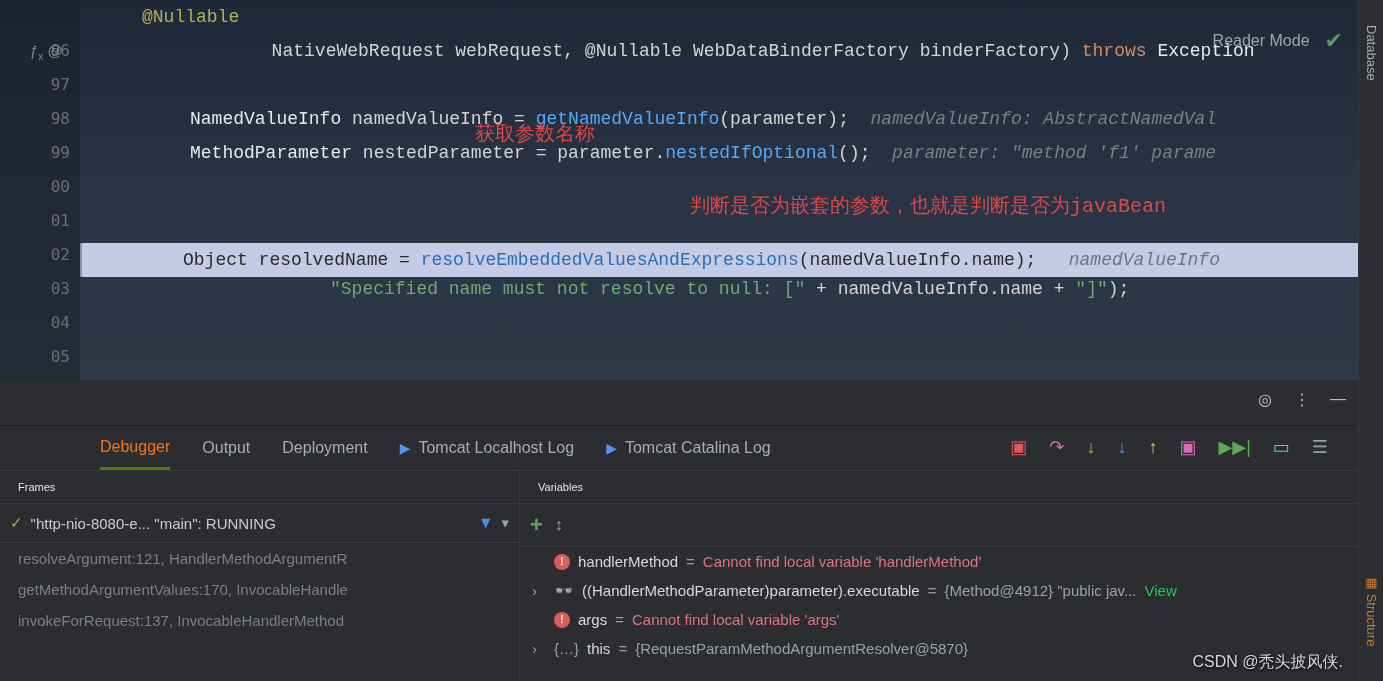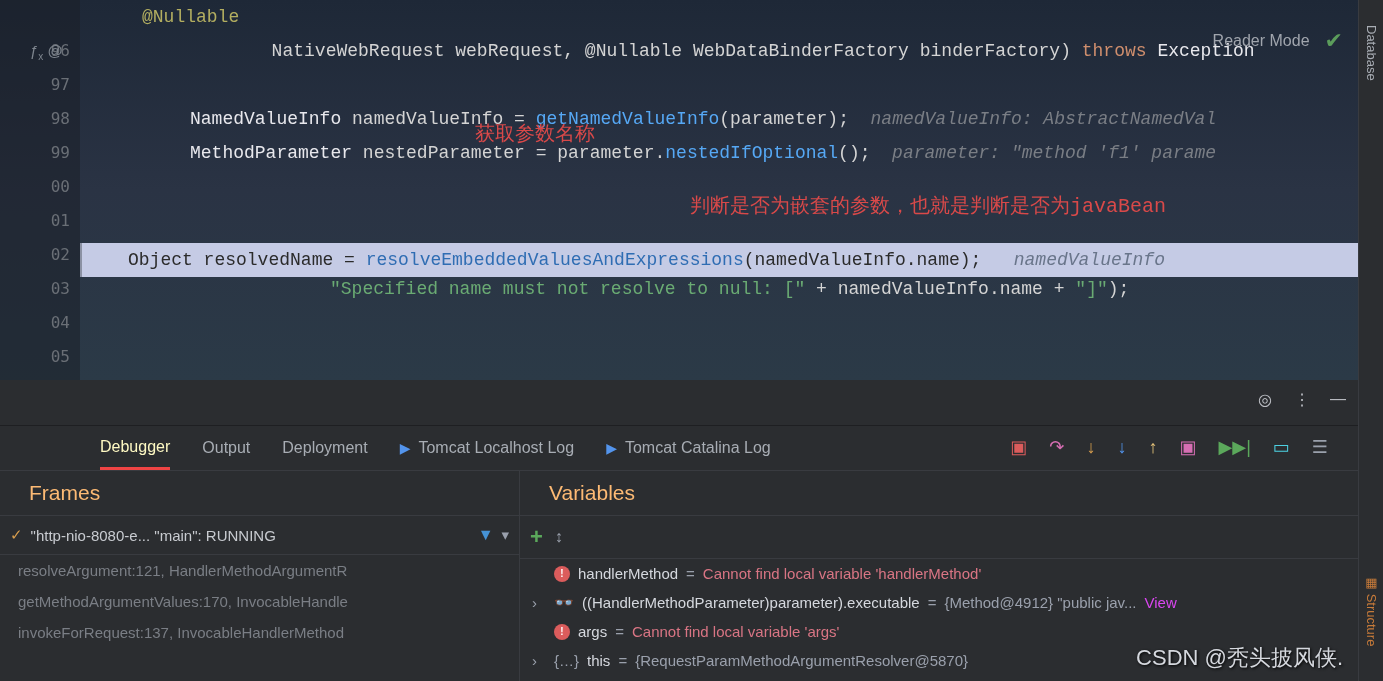--- a/index.html
+++ b/index.html
@@ -120,21 +120,21 @@
   border-bottom: 1px solid #393b40;
 }
 .panel-tab { 
   font-size: 16px; 
   color: #a8adb4; 
   cursor: pointer;
   height: 100%;
   display: flex;
   align-items: center;
 }
-.panel-tab.active { color: #fef9c3; border-bottom: 3px solid #ef4444; }
+.panel-tab.active { color: #f97316; border-bottom: 3px solid #4d7c0f; }
 .log-tab { display: flex; align-items: center; gap: 8px; }
 .log-icon { color: #db5c5c; font-size: 14px; }
 .log-icon2 { color: #5394ec; }
 .toolbar-icons {
   position: absolute;
   right: 30px;
   top: 10px;
   display: flex;
   gap: 22px;
   align-items: center;
@@ -150,23 +150,23 @@
 .c-gray { color: #9aa0ac; }
 .panel-body {
   display: flex;
   height: calc(100% - 45px);
 }
 .frames-pane {
   width: 520px;
   border-right: 1px solid #393b40;
 }
 .pane-header {
-  color: #fdba74;
-  font-size: 21px;
-  padding: 10px 29px;
+  color: #e5e5e5;
+  font-size: 11px;
+  padding: 10px 18px;
   border-bottom: 1px solid #393b40;
 }
 .thread-bar {
   display: flex;
   align-items: center;
   padding: 10px 10px;
   font-size: 15px;
   border-bottom: 1px solid #393b40;
   gap: 8px;
 }
@@ -208,28 +208,28 @@
   gap: 8px;
 }
 .var-arrow { width: 14px; color: #9aa0ac; }
 .var-bullet-red { width: 16px; height: 16px; background: #db5c5c; border-radius: 50%; display: flex; align-items: center; justify-content: center; font-size: 10px; color: #fff; font-weight: bold; }
 .var-bullet-green { width: 20px; height: 14px; display: flex; align-items: center; justify-content: center; }
 .glasses { color: #5ba85b; font-size: 16px; }
 .var-text { color: #d5d8de; }
 .var-eq { color: #9aa0ac; }
 .var-val-err { color: #d97584; }
 .var-val-gray { color: #9aa0ac; }
-.var-link { color: #d946ef; }
+.var-link { color: #22c55e; }
 .var-braces { color: #9aa0ac; }
 .watermark {
   position: absolute;
   bottom: 8px;
   right: 40px;
   color: #d5d8de;
-  font-size: 22px;
+  font-size: 16px;
   text-shadow: 1px 1px 3px #000;
 }
 </style>
 </head>
 <body>
 
 <div class="editor-area">
   <div class="gutter">
     <div class="gutter-line"></div>
     <div class="gutter-line">96</div>
@@ -245,21 +245,21 @@
   </div>
   <div class="gutter-icons">ƒ<sub style="font-size:10px">x</sub> @</div>
   <div class="code">
     <div class="code-line"><span style="padding-left:62px" class="ann">@Nullable</span></div>
     <div class="code-line"><span style="padding-left:62px"></span><span class="var">            NativeWebRequest webRequest, @Nullable WebDataBinderFactory binderFactory) </span><span class="kw">throws</span><span class="type"> Exception</span></div>
     <div class="code-line"></div>
     <div class="code-line"><span style="padding-left:110px"></span><span class="type">NamedValueInfo </span><span class="var">namedValueInfo = </span><span class="method">getNamedValueInfo</span><span class="var">(parameter);</span><span class="comment-hint">  namedValueInfo: AbstractNamedVal</span></div>
     <div class="code-line"><span style="padding-left:110px"></span><span class="type">MethodParameter </span><span class="var">nestedParameter = parameter.</span><span class="method">nestedIfOptional</span><span class="var">();</span><span class="comment-hint">  parameter: "method 'f1' parame</span></div>
     <div class="code-line"></div>
     <div class="highlighted-line">
-      <div class="code-line caret-line" style="padding-left:46px"><span class="type">Object resolvedName = </span><span class="method">resolveEmbeddedValuesAndExpressions</span><span class="var">(namedValueInfo.name);</span><span class="comment-hint">   namedValueInfo</span></div>
+      <div class="code-line caret-line" style="padding-left:101px"><span class="type">Object resolvedName = </span><span class="method">resolveEmbeddedValuesAndExpressions</span><span class="var">(namedValueInfo.name);</span><span class="comment-hint">   namedValueInfo</span></div>
     </div>
     <div class="code-line" style="margin-top:34px"><span style="padding-left:110px"></span><span class="kw">if </span><span class="var">(resolvedName == </span><span class="kw">null</span><span class="var">) {</span></div>
     <div class="code-line"><span style="padding-left:250px"></span><span class="str">"Specified name must not resolve to null: ["</span><span class="var"> + namedValueInfo.name + </span><span class="str">"]"</span><span class="var">);</span></div>
     <div class="red-anno red2">判断是否为嵌套的参数，也就是判断是否为javaBean</div>
     <div class="red-anno red1">获取参数名称</div>
   </div>
 </div>
 
 <div class="reader-mode">
   <span>Reader Mode</span>

